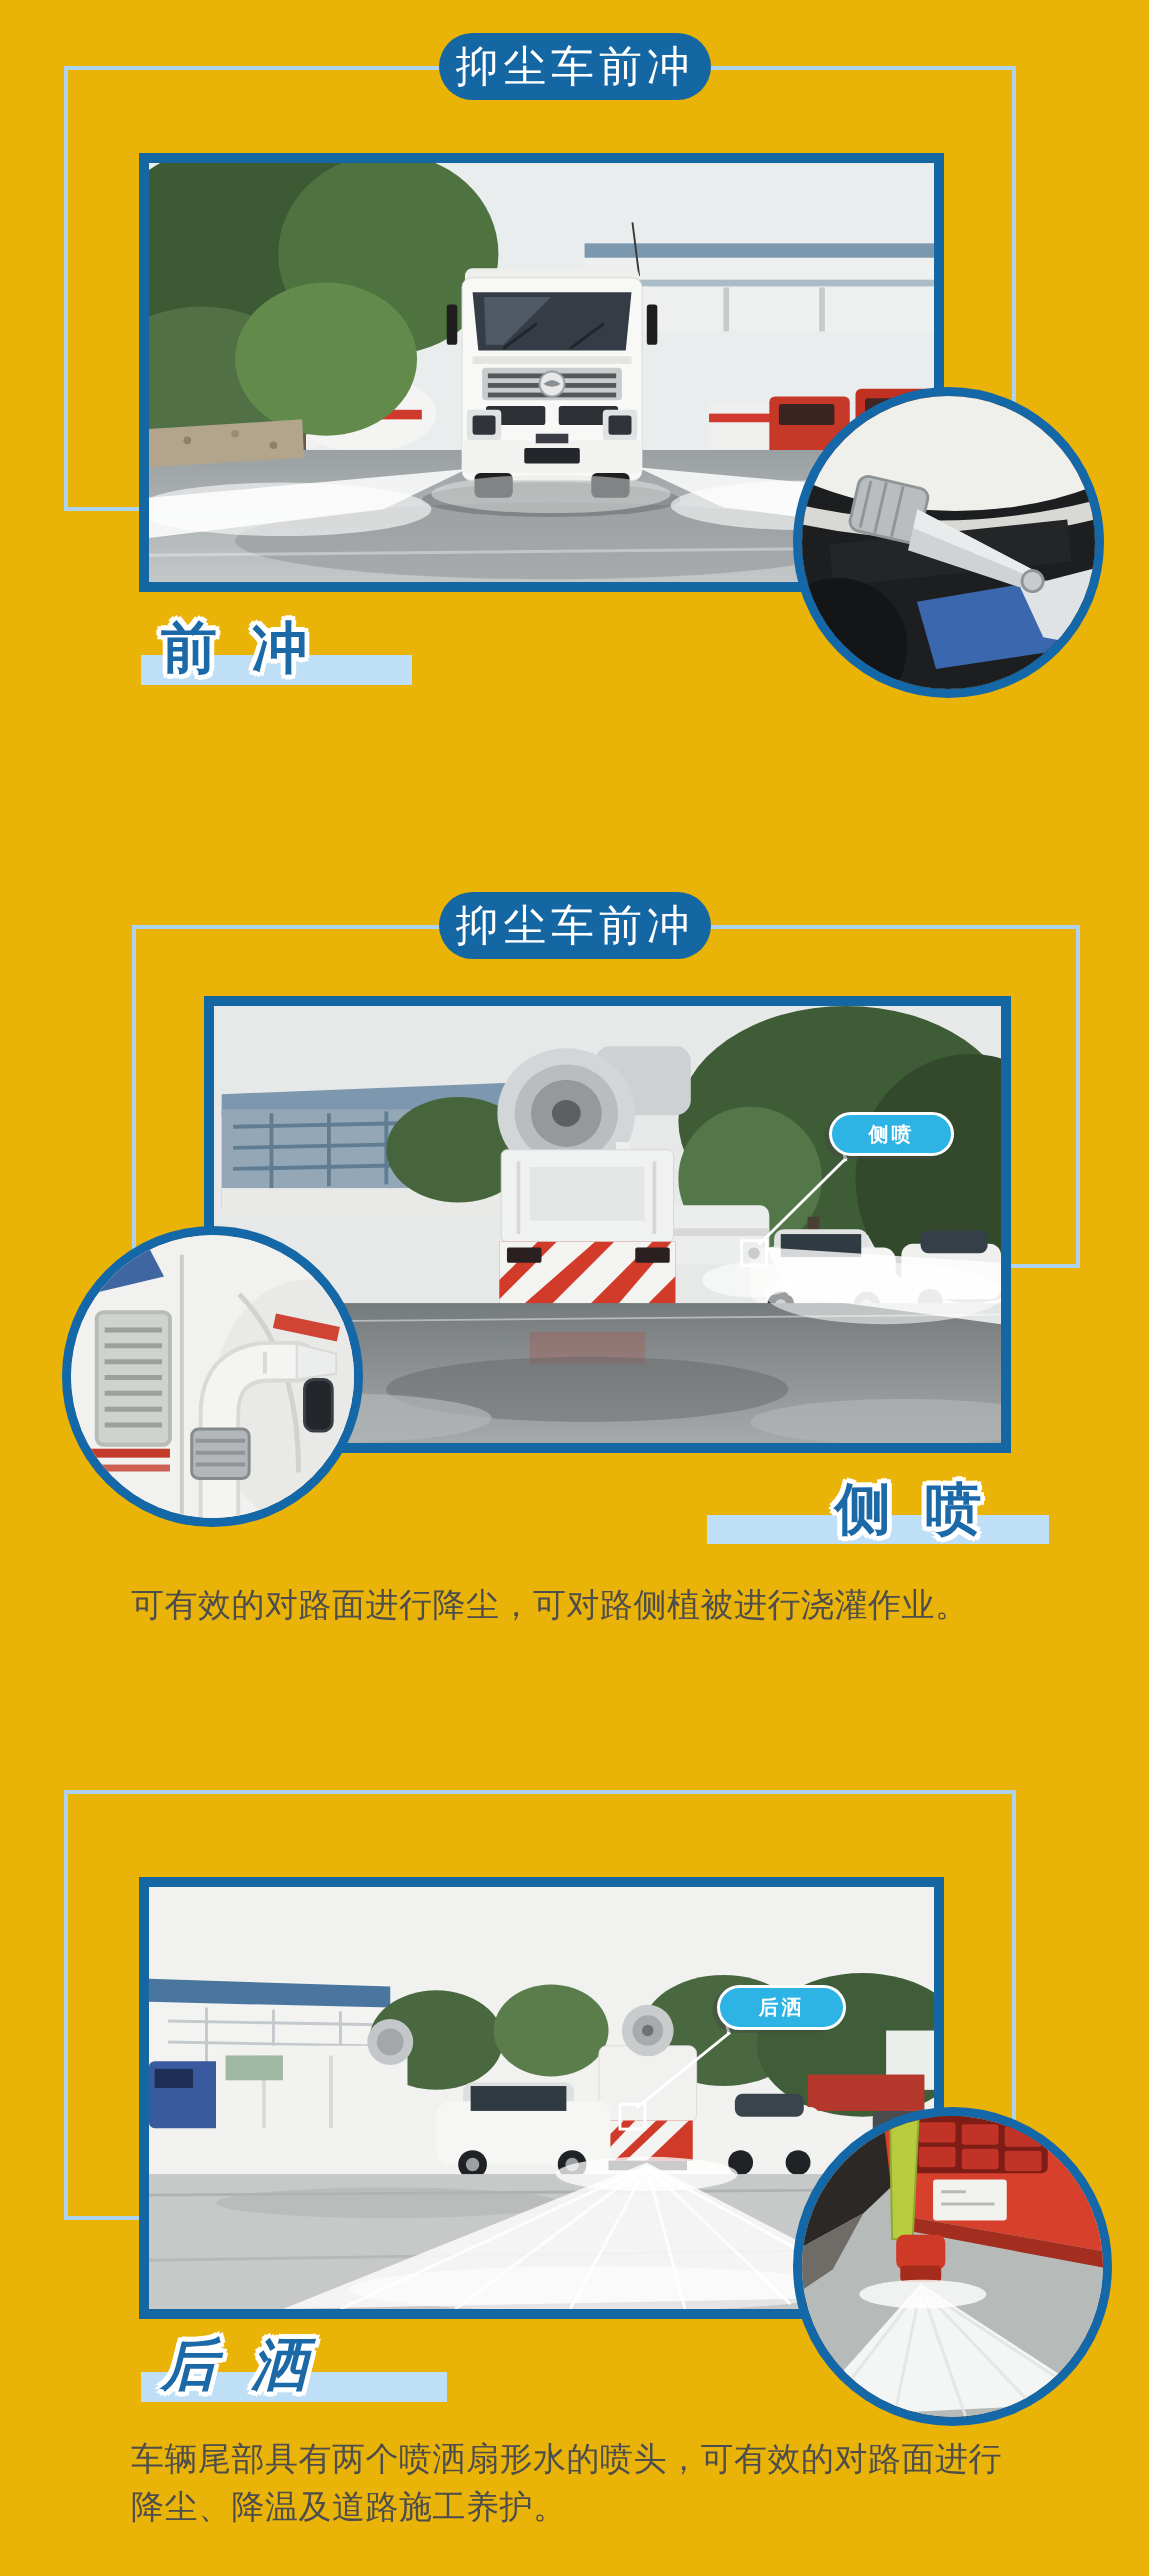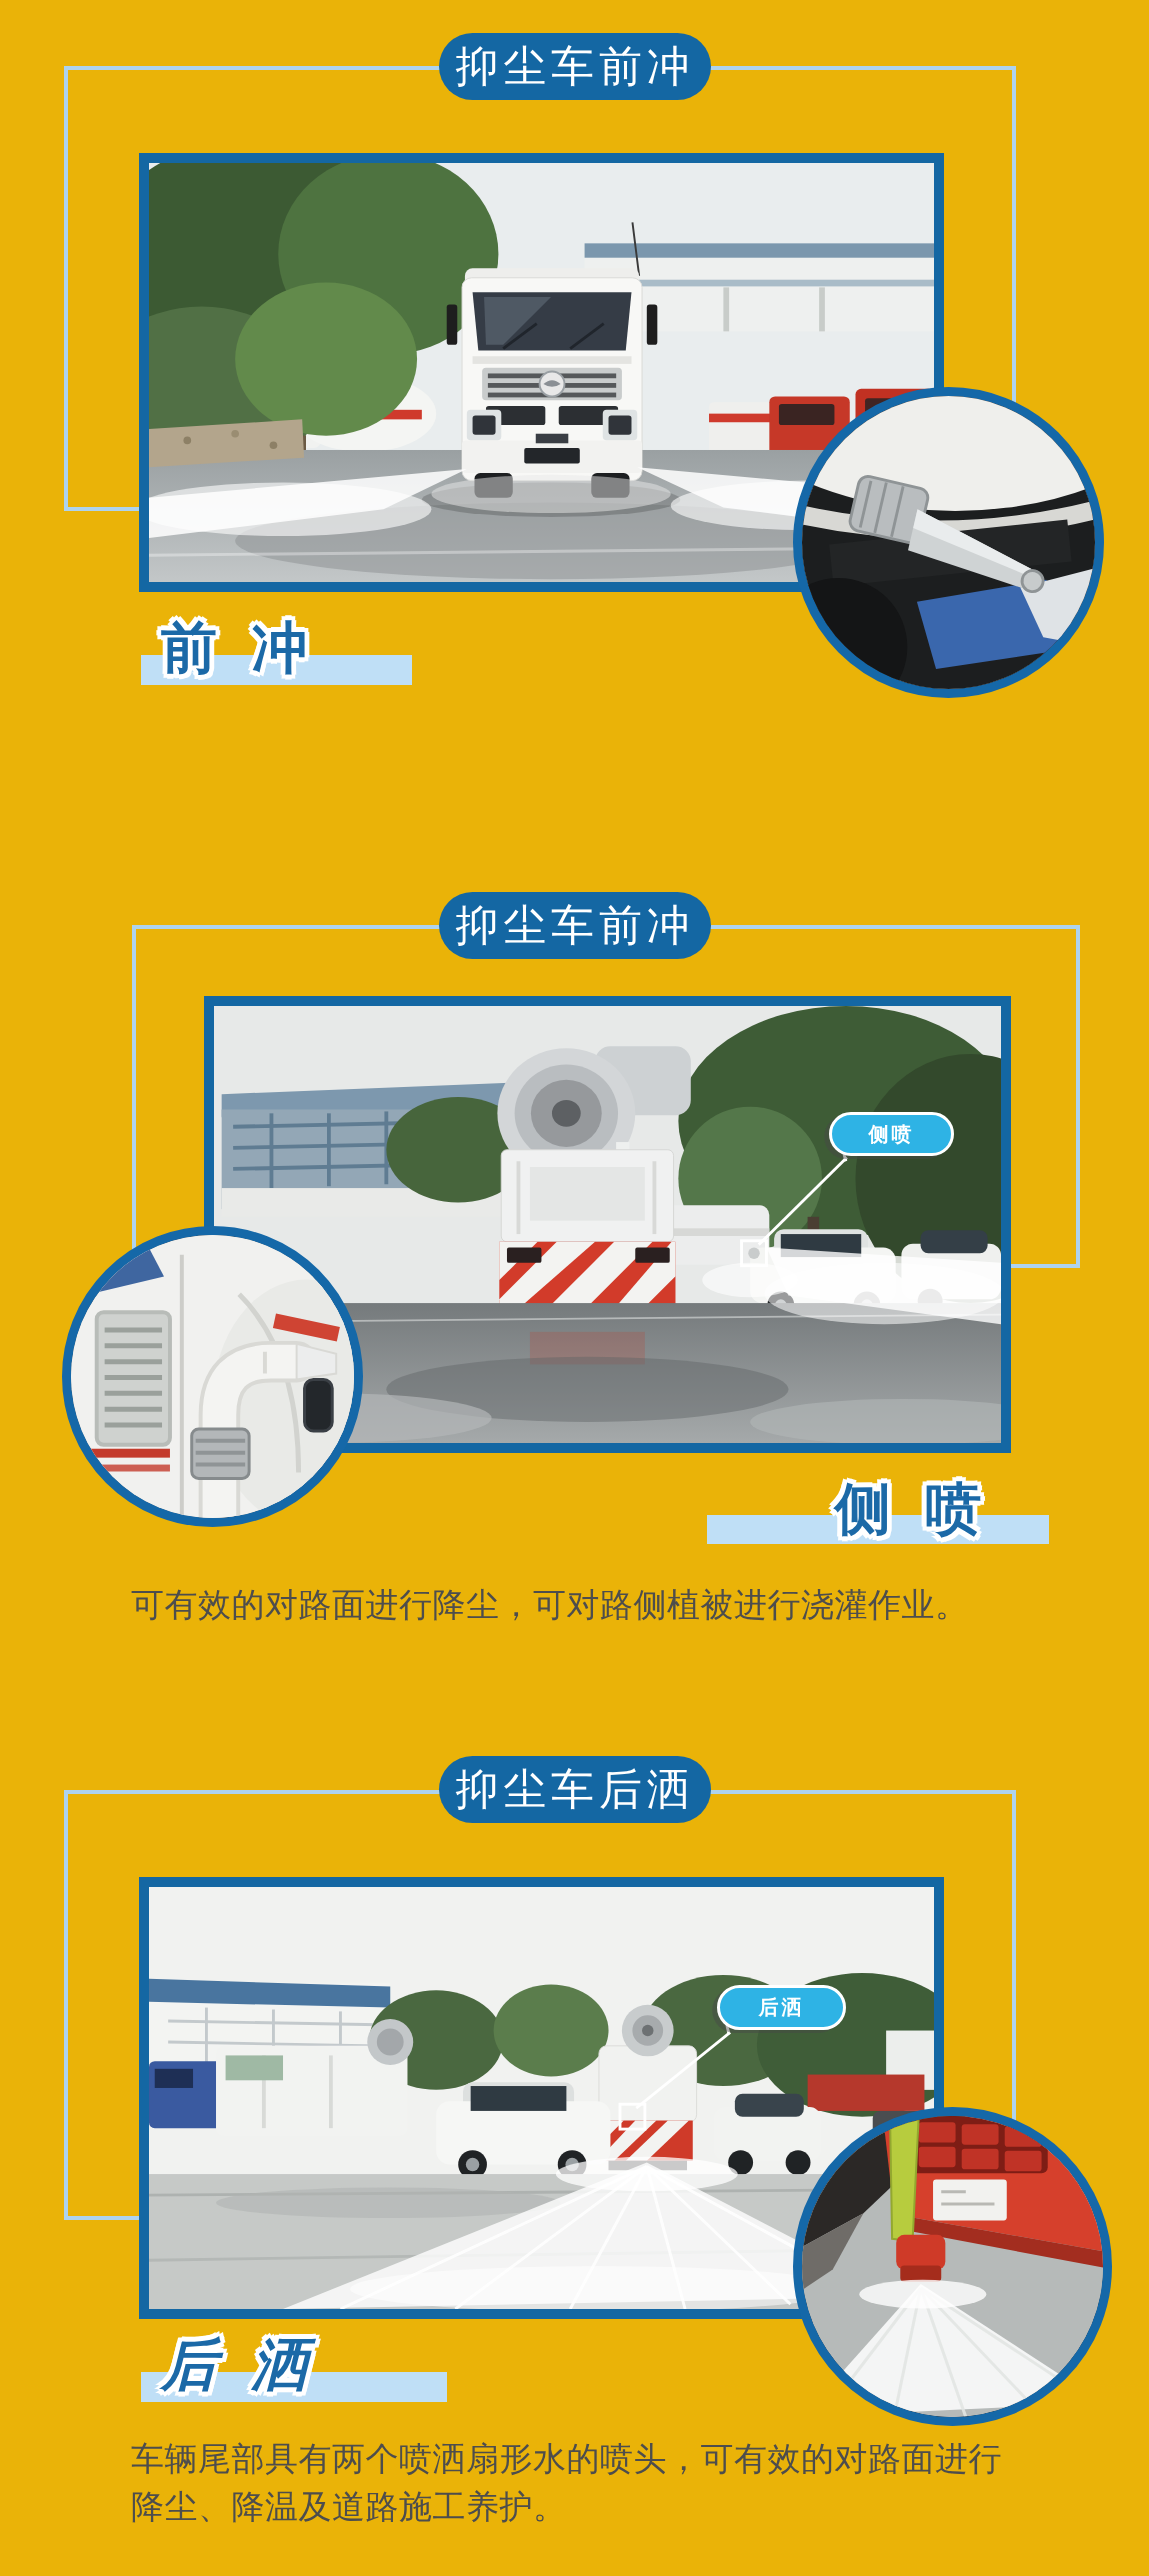--- a/index.html
+++ b/index.html
@@ -281,23 +281,20 @@
       <line x1="126" y1="232" x2="176" y2="232" stroke="#8f9496" stroke-width="4"></line>
     </svg>
   </div>
 
   <div class="hbar" style="left:707px;top:1515px;width:342px;height:29px;"></div>
   <div class="hword right" style="right:158px;top:1472px;">侧 喷</div>
   <p class="copy" style="left:131px;top:1548px;">可有效的对路面进行降尘，可对路侧植被进行浇灌作业。</p>
 
   <div class="lite-frame" style="left:64px;top:1790px;width:944px;height:422px;"></div>
 
-  <div class="pill" style="left:439px;top:1756px;">
-    <span>抑尘车后洒</span>
-  </div>
 
   <div class="photo" style="left:139px;top:1877px;width:785px;height:422px;">
     <svg width="785" height="422" viewBox="0 0 820 441" preserveAspectRatio="none">
       <rect x="0" y="0" width="820" height="441" fill="#f1f2f0"></rect>
 
       <rect x="0" y="100" width="252" height="108" fill="#f3f4f2"></rect>
       <polygon points="0,96 252,104 252,126 0,120" fill="#49759f"></polygon>
       <g stroke="#c3c9cc" stroke-width="3">
         <line x1="20" y1="140" x2="240" y2="144"></line>
           <line x1="20" y1="162" x2="240" y2="166"></line>

